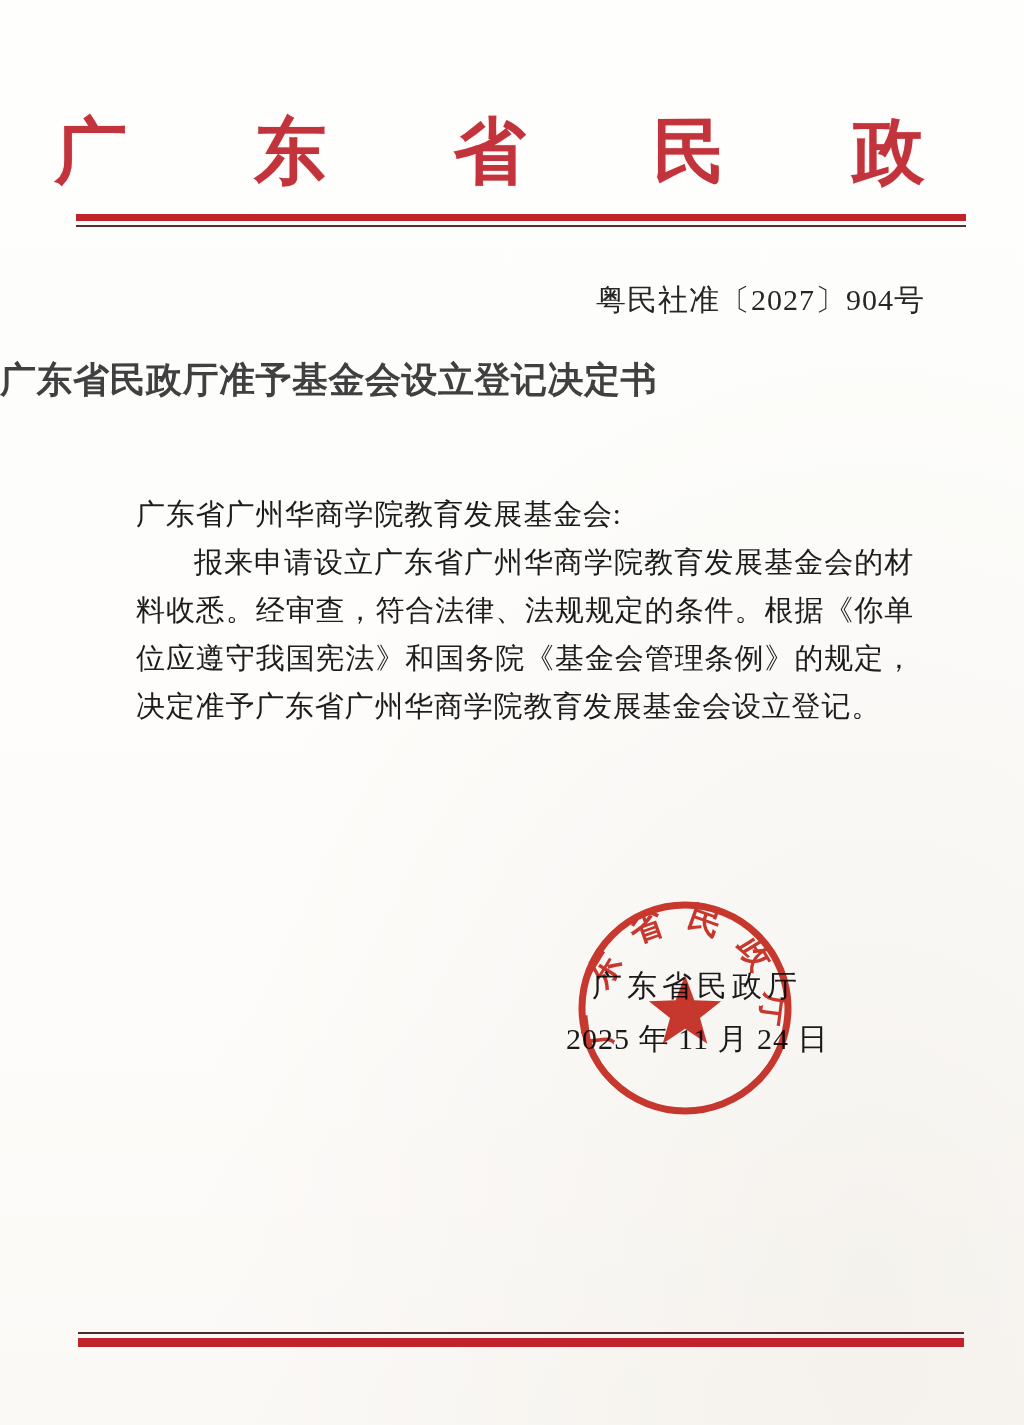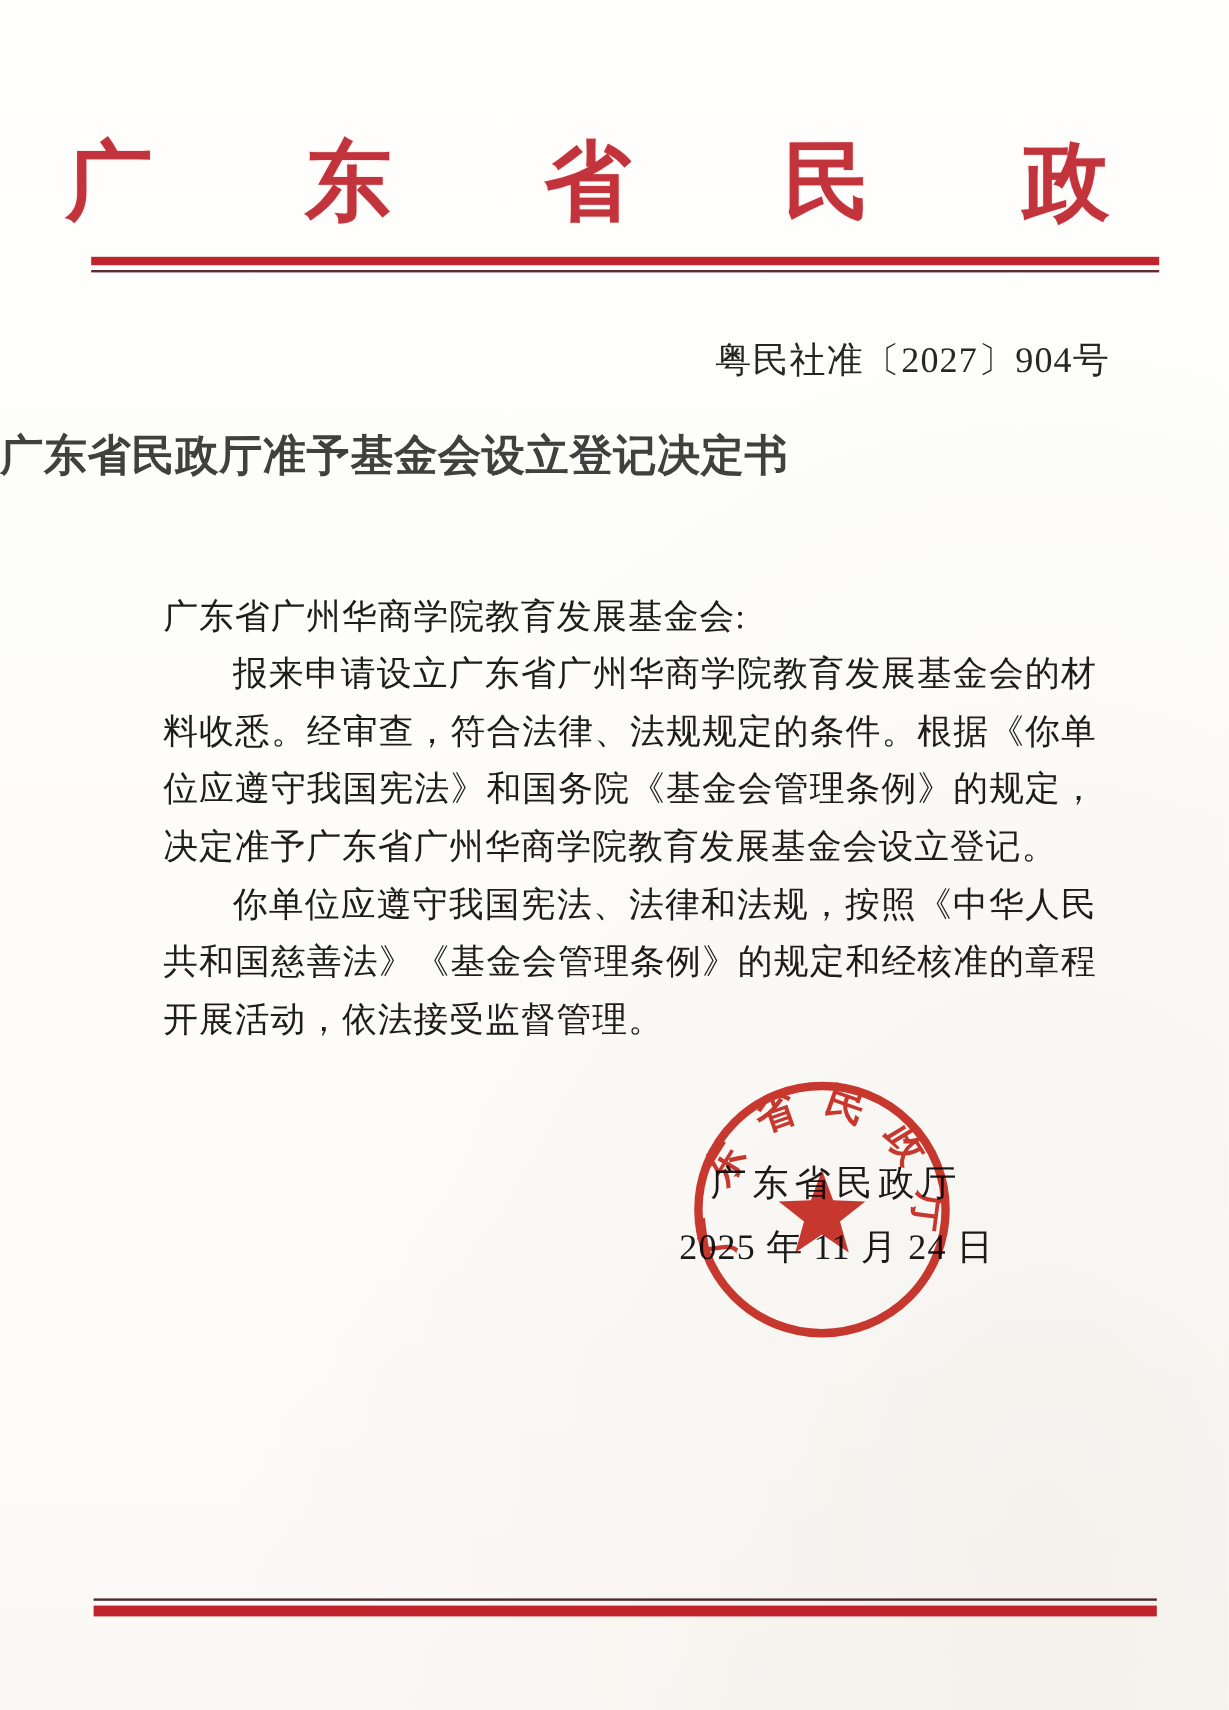--- a/index.html
+++ b/index.html
@@ -101,21 +101,20 @@
 <div class="rule-top-thick"></div>
 <div class="rule-top-thin"></div>
 
 <div class="doc-number">粤民社准〔2027〕904号</div>
 
 <div class="doc-title">广东省民政厅准予基金会设立登记决定书</div>
 
 <div class="body-text">
   <p class="salutation">广东省广州华商学院教育发展基金会:</p>
   <p class="para">报来申请设立广东省广州华商学院教育发展基金会的材料收悉。经审查，符合法律、法规规定的条件。根据《你单位应遵守我国宪法》和国务院《基金会管理条例》的规定，决定准予广东省广州华商学院教育发展基金会设立登记。</p>
-  <p class="para">你单位应遵守我国宪法、法律和法规，按照《中华人民共和国慈善法》《基金会管理条例》的规定和经核准的章程开展活动，依法接受监督管理。</p>
 </div>
 
 <div class="sign-agency">广东省民政厅</div>
 <div class="sign-date">2025 年 11 月 24 日</div>
 
 <svg class="seal" viewBox="0 0 240 240" aria-hidden="true">
   <circle cx="120" cy="120" r="103" fill="none" stroke="#c8281e" stroke-width="7"></circle>
   <polygon points="120,87 129.3,112.2 156.1,113.3 135,129.9 142.3,155.7 120,140.8 97.7,155.7 105,129.9 83.9,113.3 110.7,112.2" fill="#c8281e"></polygon>
   <path id="sealTextArc" d="M 46.7,146.7 A 78,78 0 1 1 193.3,146.7" fill="none"></path>
   <text font-size="33" font-weight="bold" fill="#c8281e" letter-spacing="20" font-family="Liberation Serif, DejaVu Serif, serif">

